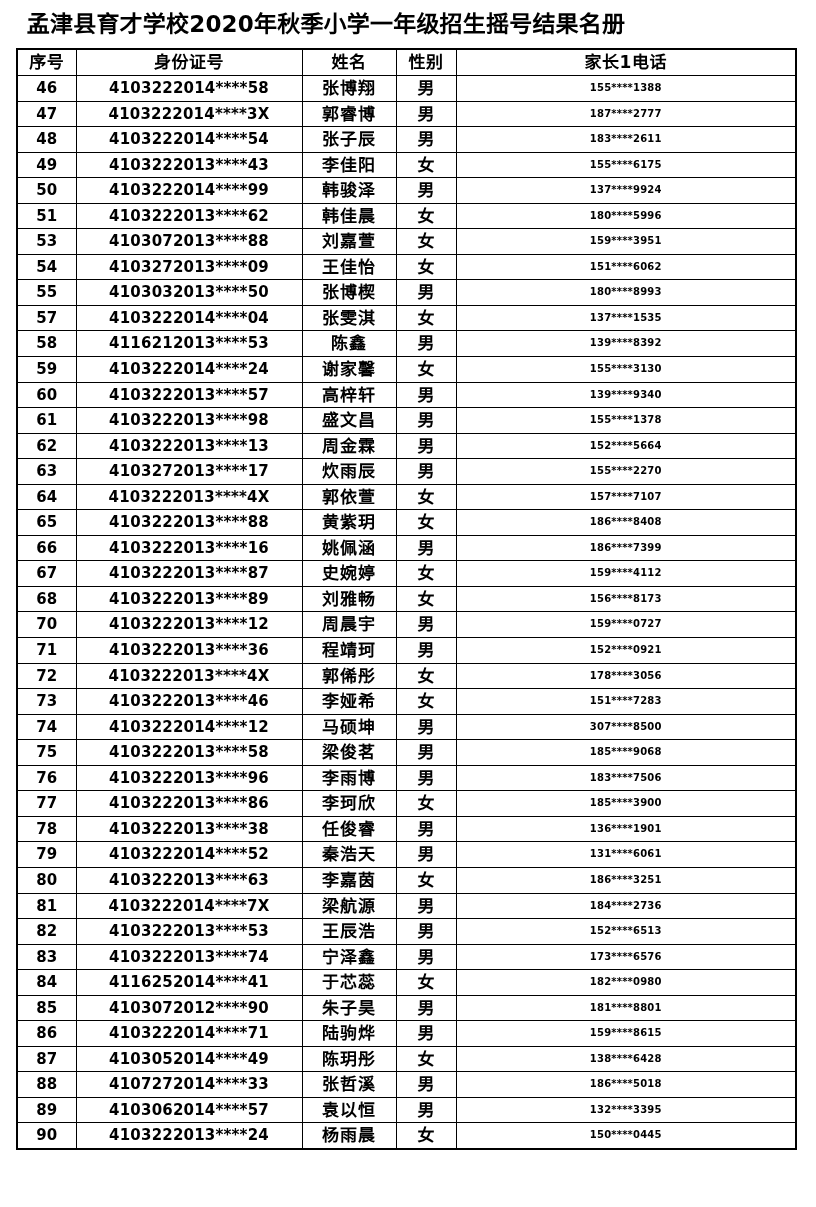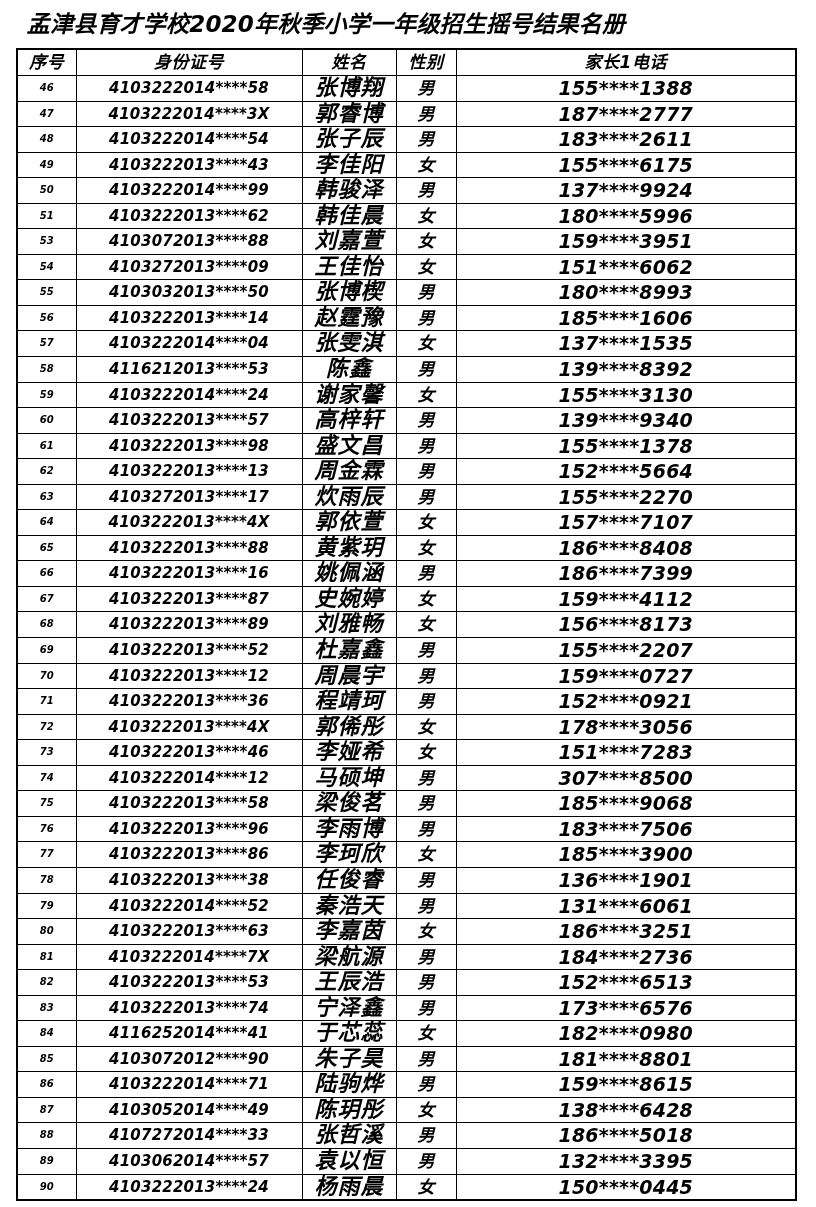--- a/index.html
+++ b/index.html
@@ -13,21 +13,20 @@
     height: 1207px;
     overflow: hidden;
     font-family: "DejaVu Sans", "Liberation Sans", sans-serif;
     color: #000000;
   }
   .page {
     position: relative;
     width: 652px;
     height: 1207px;
     box-sizing: border-box;
-    font-style: italic;
   }
   .doc-title {
     margin: 0;
     padding-top: 9px;
     text-align: center;
     font-size: 23px;
     line-height: 30px;
     font-weight: bold;
     letter-spacing: 0.2px;
     white-space: nowrap;
@@ -64,25 +63,25 @@
   table.roster thead th {
     height: 25px;
     font-size: 17px;
     line-height: 25px;
     letter-spacing: 0.5px;
   }
   table.roster tbody td {
     height: 24.55px;
     line-height: 24.55px;
   }
-  td.seq    { font-size: 10px; }
+  td.seq    { font-size: 15px; }
   td.idno   { font-size: 15px; letter-spacing: 0.2px; }
-  td.name   { font-size: 22px; letter-spacing: 1px; }
+  td.name   { font-size: 17px; letter-spacing: 1px; }
   td.gender { font-size: 17px; }
-  td.phone  { font-size: 19px; letter-spacing: 0.2px; }
+  td.phone  { font-size: 10px; letter-spacing: 0.2px; }
 </style>
 </head>
 <body>
 
 <div class="page">
 
   <h1 class="doc-title">孟津县育才学校2020年秋季小学一年级招生摇号结果名册</h1>
 
   <div class="table-wrap">
     <table class="roster">
@@ -160,27 +159,20 @@
             <td class="phone">151****6062</td>
           </tr>
           <tr>
             <td class="seq">55</td>
             <td class="idno">4103032013****50</td>
             <td class="name">张博楔</td>
             <td class="gender">男</td>
             <td class="phone">180****8993</td>
           </tr>
           <tr>
-            <td class="seq">56</td>
-            <td class="idno">4103222013****14</td>
-            <td class="name">赵霆豫</td>
-            <td class="gender">男</td>
-            <td class="phone">185****1606</td>
-          </tr>
-          <tr>
             <td class="seq">57</td>
             <td class="idno">4103222014****04</td>
             <td class="name">张雯淇</td>
             <td class="gender">女</td>
             <td class="phone">137****1535</td>
           </tr>
           <tr>
             <td class="seq">58</td>
             <td class="idno">4116212013****53</td>
             <td class="name">陈鑫</td>
@@ -251,27 +243,20 @@
             <td class="phone">159****4112</td>
           </tr>
           <tr>
             <td class="seq">68</td>
             <td class="idno">4103222013****89</td>
             <td class="name">刘雅畅</td>
             <td class="gender">女</td>
             <td class="phone">156****8173</td>
           </tr>
           <tr>
-            <td class="seq">69</td>
-            <td class="idno">4103222013****52</td>
-            <td class="name">杜嘉鑫</td>
-            <td class="gender">男</td>
-            <td class="phone">155****2207</td>
-          </tr>
-          <tr>
             <td class="seq">70</td>
             <td class="idno">4103222013****12</td>
             <td class="name">周晨宇</td>
             <td class="gender">男</td>
             <td class="phone">159****0727</td>
           </tr>
           <tr>
             <td class="seq">71</td>
             <td class="idno">4103222013****36</td>
             <td class="name">程靖珂</td>

